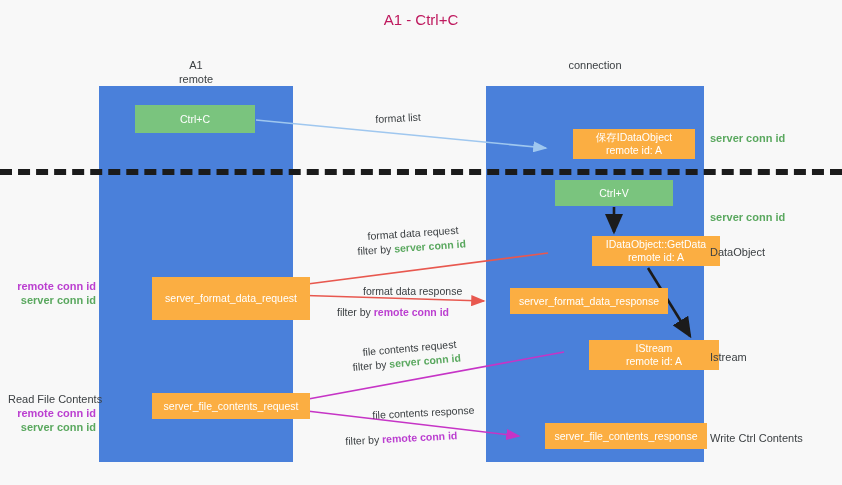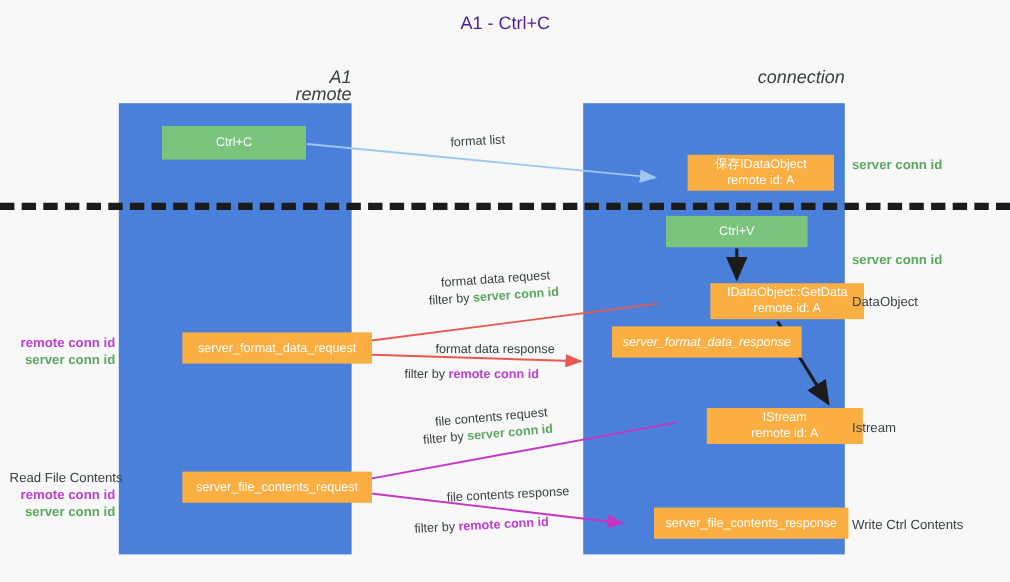--- a/index.html
+++ b/index.html
@@ -7,50 +7,50 @@
     width:842px;height:485px;
     background:#f8f8f8;
     font-family:"Liberation Sans","DejaVu Sans",sans-serif;
     position:relative;overflow:hidden;
   }
   #stage{position:absolute;left:0;top:0;width:842px;height:485px;}
   svg.layer{position:absolute;left:0;top:0;width:842px;height:485px;pointer-events:none;}
 
   .title{
     position:absolute;left:0;top:10px;width:842px;
-    text-align:center;color:#4c1d95;font-size:15px;line-height:19px;
+    text-align:center;color:#be185d;font-size:15px;line-height:19px;
   }
 
   .col{
     position:absolute;background:#4a80da;
   }
   .col-a{left:99px;top:86px;width:194px;height:376px;}
   .col-b{left:486px;top:86px;width:218px;height:376px;}
 
   .colhead{
-    position:absolute;text-align:right;color:#3c4043;
-    font-size:15px;line-height:14px;font-style:italic;
+    position:absolute;text-align:center;color:#3c4043;
+    font-size:11px;line-height:14px;
   }
   .colhead-a{left:99px;top:58px;width:194px;}
   .colhead-b{left:486px;top:58px;width:218px;}
 
   .box{
     position:absolute;display:flex;align-items:center;justify-content:center;
     text-align:center;color:#ffffff;font-size:10.5px;line-height:13px;
     box-sizing:border-box;padding:12px 4px;
   }
   .green{background:#7ac47e;}
   .orange{background:#fbae42;margin-left:22px;}
 
   .b-ctrlc{left:135px;top:105px;width:120px;height:28px;}
   .b-idataobject{left:551px;top:129px;width:122px;height:30px;}
   .b-ctrlv{left:555px;top:180px;width:118px;height:26px;}
   .b-getdata{left:570px;top:236px;width:128px;height:30px;}
-  .b-sfdreq{left:130px;top:277px;width:158px;height:26px;align-items:center;}
-  .b-sfdres{left:488px;top:272px;width:158px;height:26px;font-style:italic;}
+  .b-sfdreq{left:130px;top:277px;width:158px;height:43px;align-items:center;}
+  .b-sfdres{left:488px;top:288px;width:158px;height:26px;}
   .b-istream{left:567px;top:340px;width:130px;height:30px;}
   .b-sfcreq{left:130px;top:393px;width:158px;height:26px;}
   .b-sfcres{left:523px;top:423px;width:162px;height:26px;}
 
   .dashline{
     position:absolute;left:0px;top:169px;width:842px;height:0;
     border-top:6px dashed #1b1b1b;
   }
 
   .note{position:absolute;font-size:11px;line-height:14px;color:#3c4043;}

